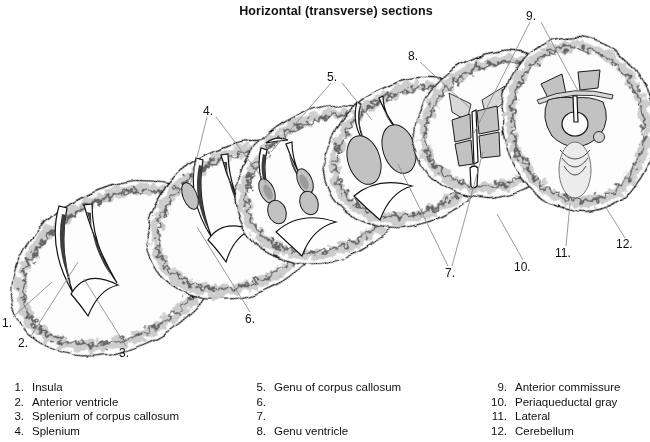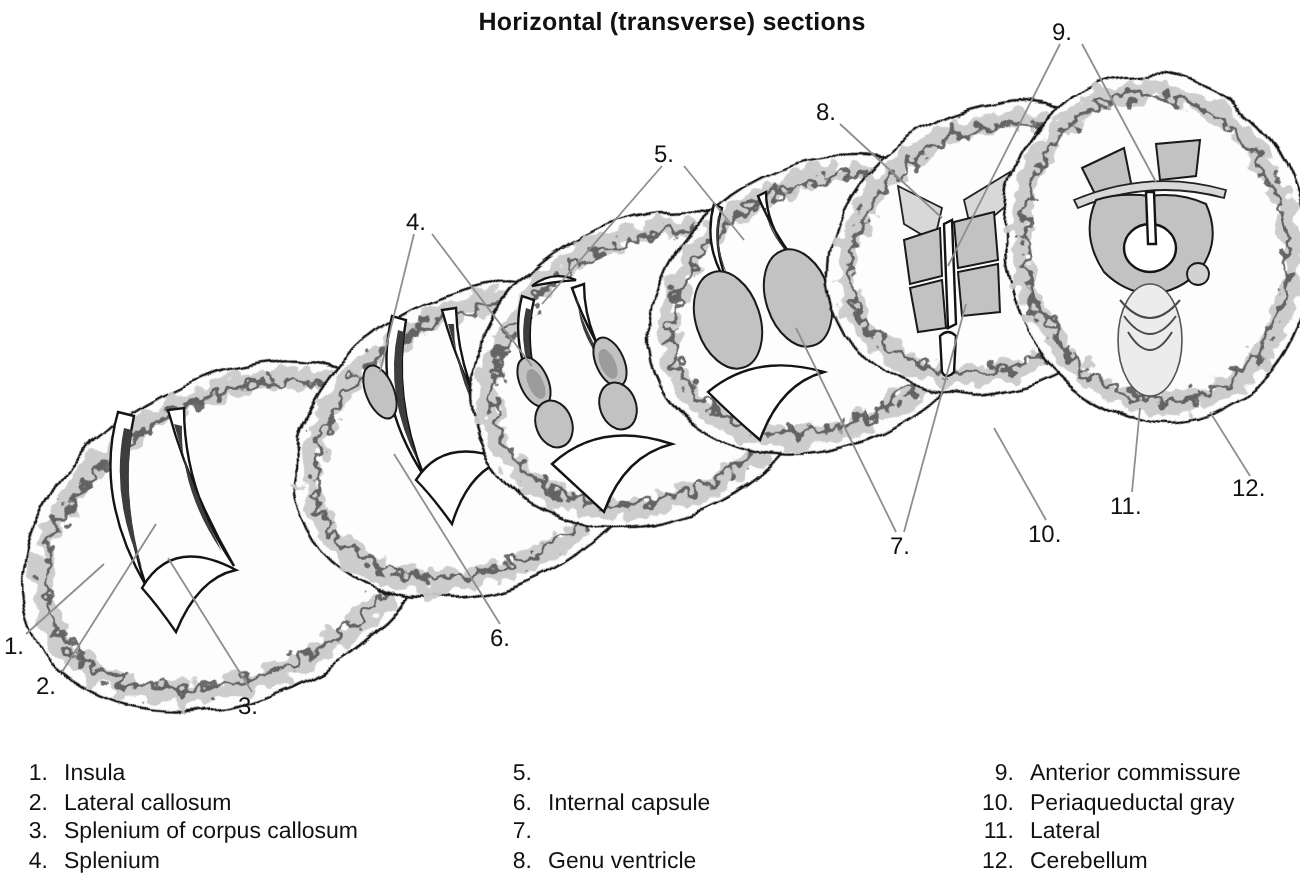--- a/index.html
+++ b/index.html
@@ -170,39 +170,39 @@
     </g>
   </svg>
 
   <div class="legend legend-col1">
     <div class="legend-item">
       <span class="num">1.</span>
       <span class="lbl">Insula</span>
     </div>
     <div class="legend-item">
       <span class="num">2.</span>
-      <span class="lbl">Lateral callosum</span>
+      <span class="lbl">Anterior ventricle</span>
     </div>
     <div class="legend-item">
       <span class="num">3.</span>
       <span class="lbl">Splenium of corpus callosum</span>
     </div>
     <div class="legend-item">
       <span class="num">4.</span>
       <span class="lbl">Splenium</span>
     </div>
   </div>
 
   <div class="legend legend-col2">
     <div class="legend-item">
       <span class="num">5.</span>
+      <span class="lbl">Genu of corpus callosum</span>
     </div>
     <div class="legend-item">
       <span class="num">6.</span>
-      <span class="lbl">Internal capsule</span>
     </div>
     <div class="legend-item">
       <span class="num">7.</span>
     </div>
     <div class="legend-item">
       <span class="num">8.</span>
       <span class="lbl">Genu ventricle</span>
     </div>
   </div>
 

